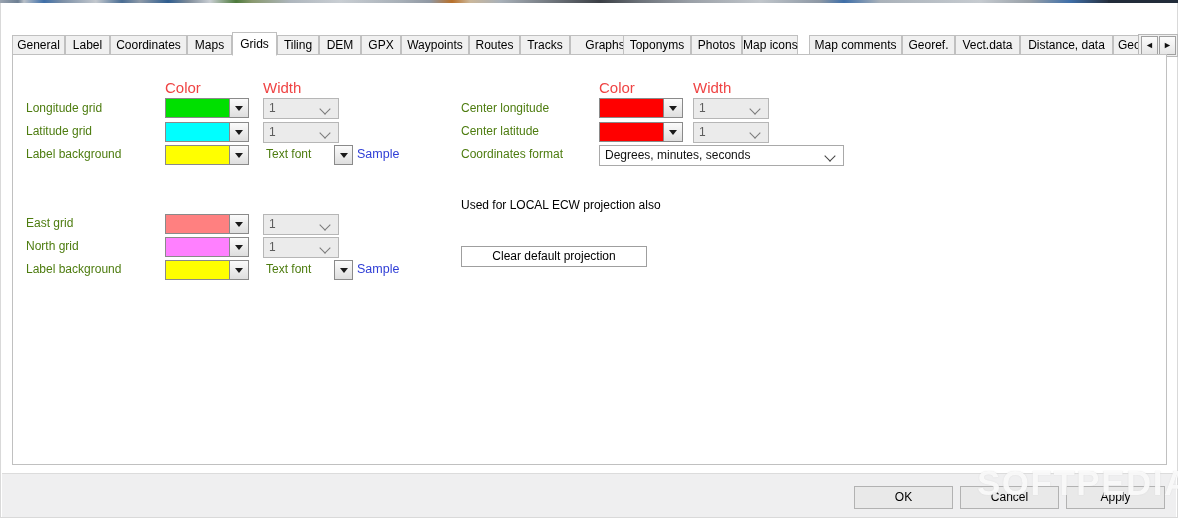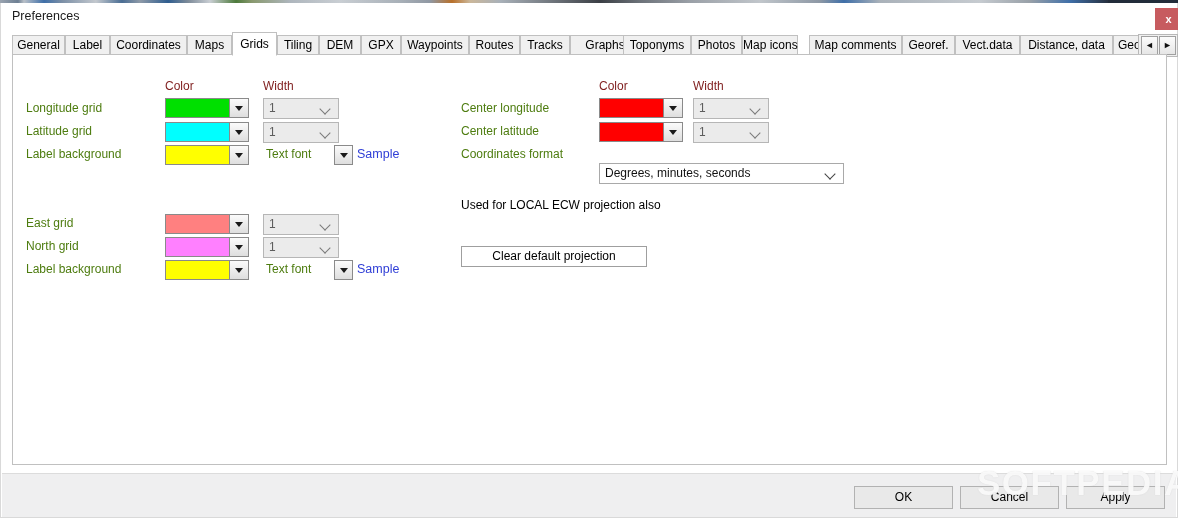--- a/index.html
+++ b/index.html
@@ -134,21 +134,21 @@
   }
 
   
   .fld-label {
     position: absolute;
     font-size: 12px; color: #4d7c0f;
     white-space: nowrap;
   }
   .col-head {
     position: absolute;
-    font-size: 12px; color: #7f1d1d;
+    font-size: 15px; color: #ef4444;
     white-space: nowrap;
   }
   .colorpick {
     position: absolute;
     width: 84px; height: 20px;
     border: 1px solid #8a8a8a;
     display: flex;
     cursor: pointer;
   }
   .colorpick .swatch { flex: 1 1 auto; }
@@ -186,21 +186,20 @@
     position: absolute; left: 0; top: 1px;
     width: 7px; height: 7px;
     border-left: 1.4px solid #7a7a7a;
     border-bottom: 1.4px solid #7a7a7a;
     transform: rotate(-45deg);
   }
   .combo.enabled {
     background: #ffffff;
     border: 1px solid #a9a9a9;
     color: #111;
-    margin-top: 18px;
   }
   .combo.enabled .chev::after {
     border-left-color: #444; border-bottom-color: #444;
   }
   .fontbtn {
     position: absolute;
     width: 19px; height: 20px;
     background: linear-gradient(#fbfbfb, #dedede);
     border: 1px solid #8a8a8a;
     cursor: pointer;
@@ -234,24 +233,20 @@
   }
 </style>
 </head>
 <body>
 
 <div id="noise-strip"></div>
 <div id="noise-strip2"></div>
 
 <div id="window">
 
-  <div id="titlebar">
-    <div id="title-text">Preferences</div>
-    <div id="close-button">x</div>
-  </div>
 
   <div id="tabstrip">
     <div id="tabs-container">
         <div class="tab" style="left: 0px; width: 53px;">General</div>
         <div class="tab" style="left: 53px; width: 45px;">Label</div>
         <div class="tab" style="left: 98px; width: 77px;">Coordinates</div>
         <div class="tab" style="left: 175px; width: 45px;">Maps</div>
         <div class="tab active" style="left: 220px; width: 45px;">Grids</div>
         <div class="tab" style="left: 265px; width: 42px;">Tiling</div>
         <div class="tab" style="left: 307px; width: 42px;">DEM</div>

